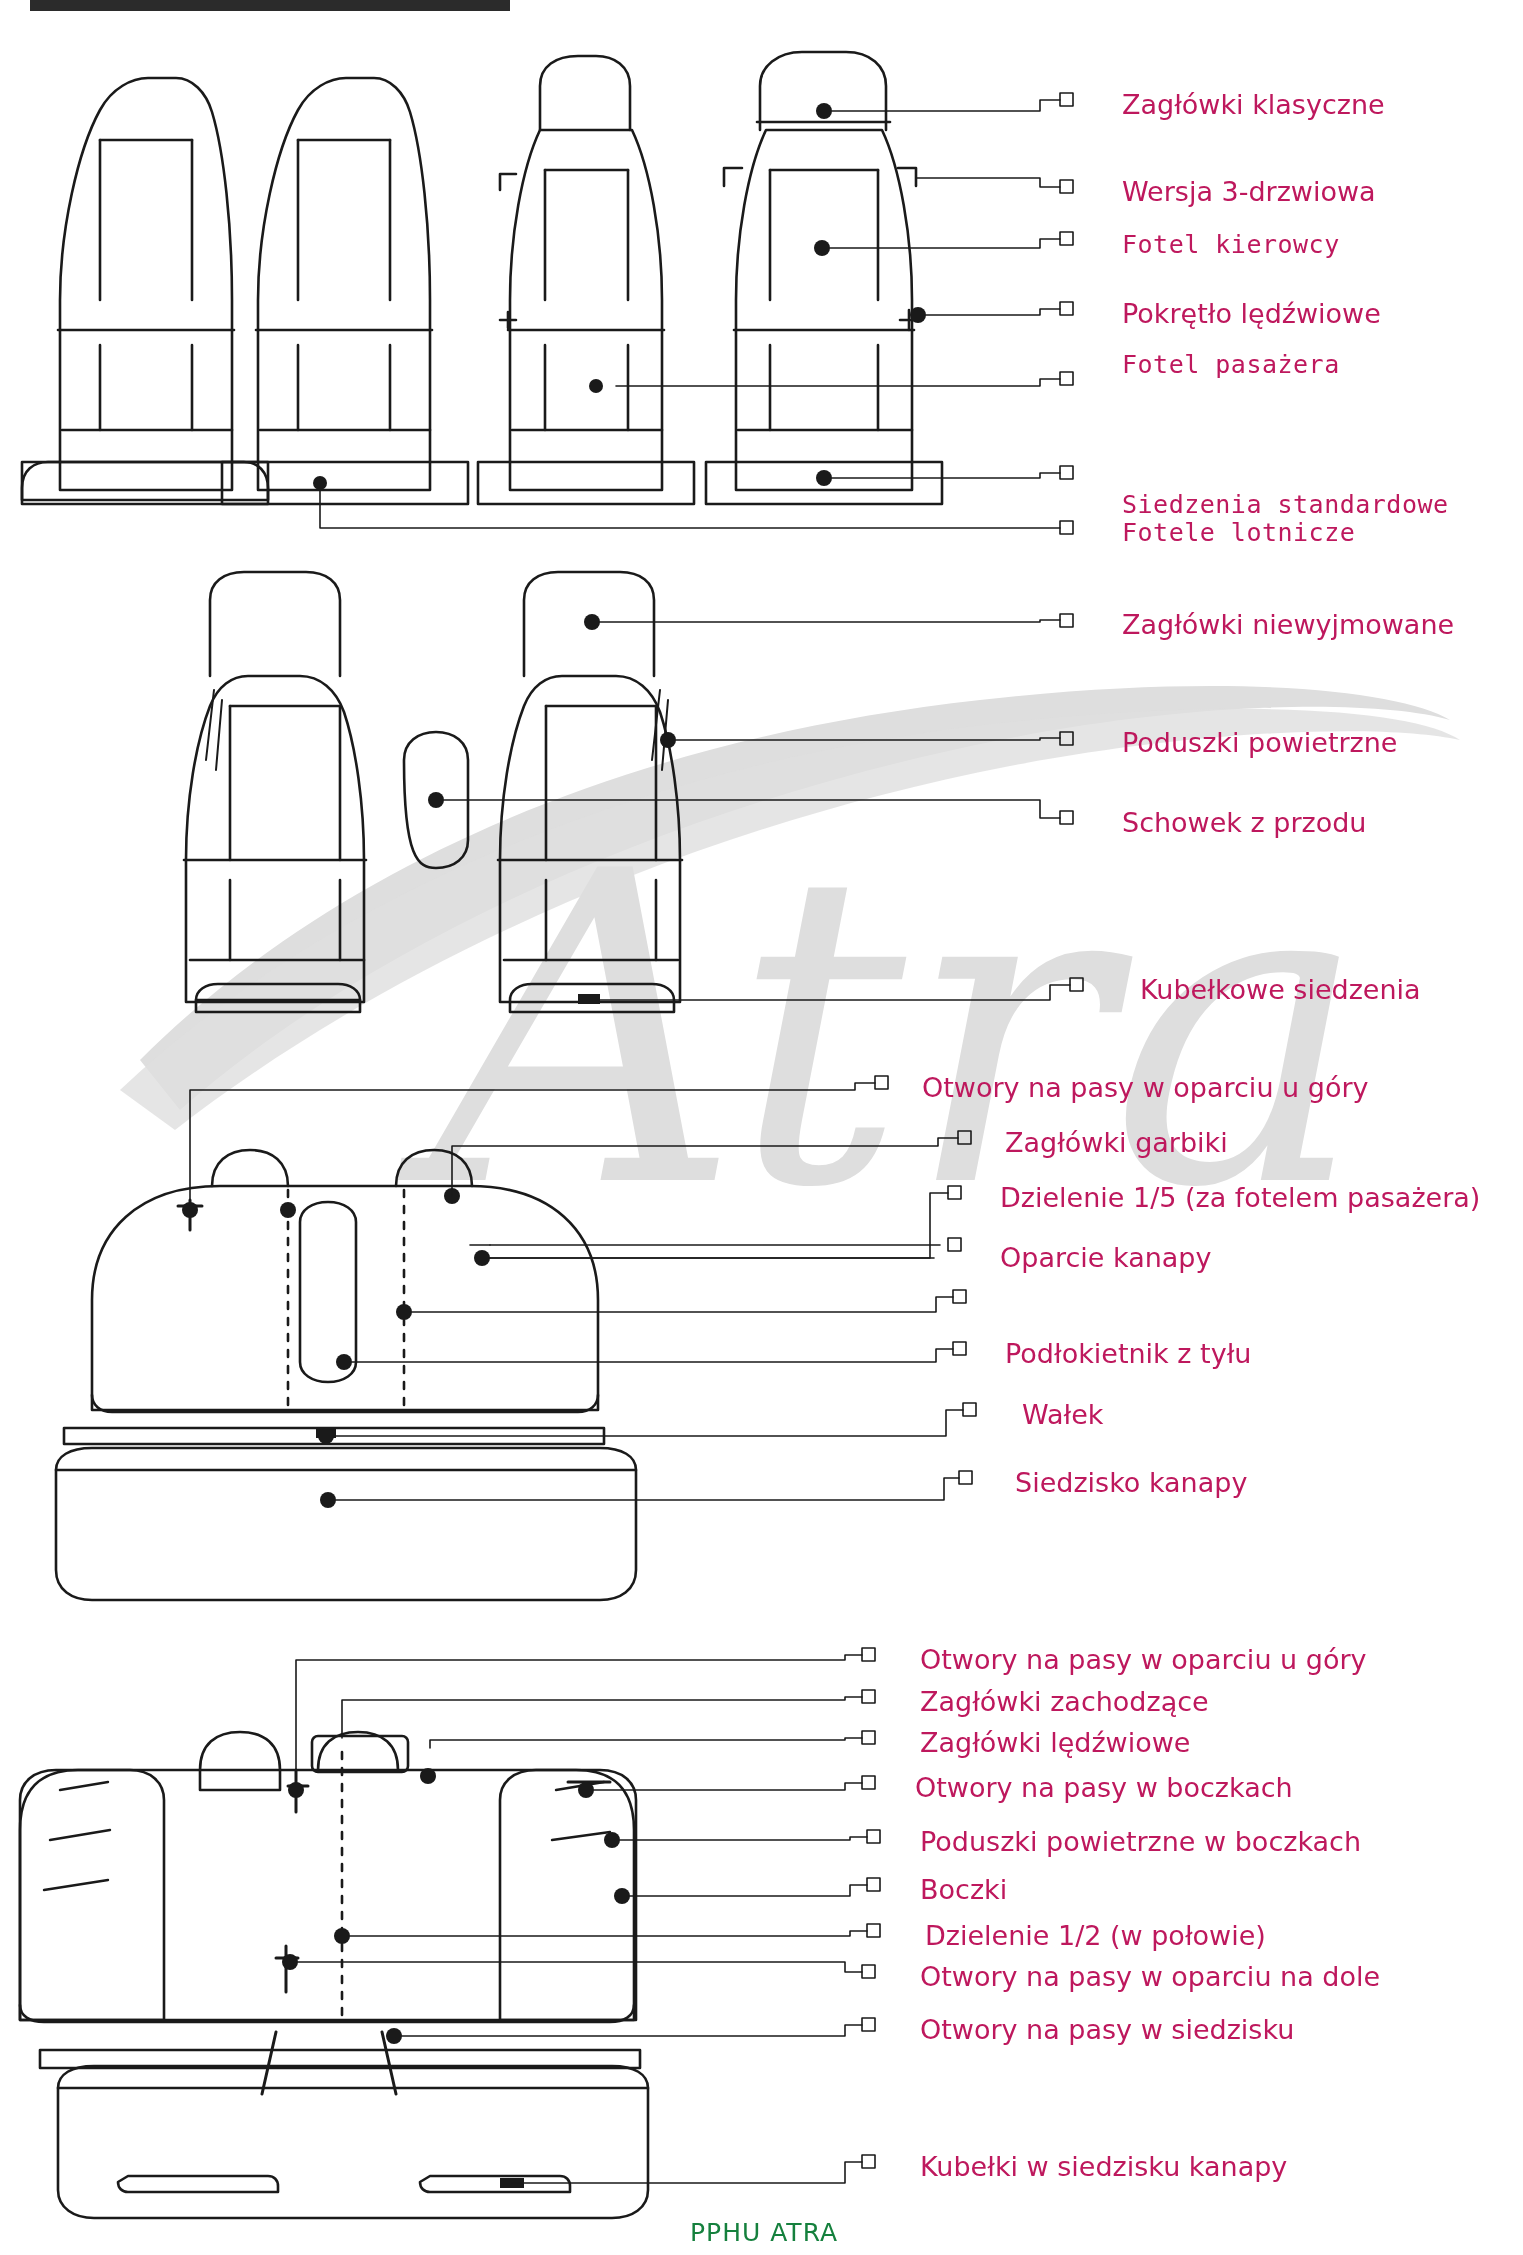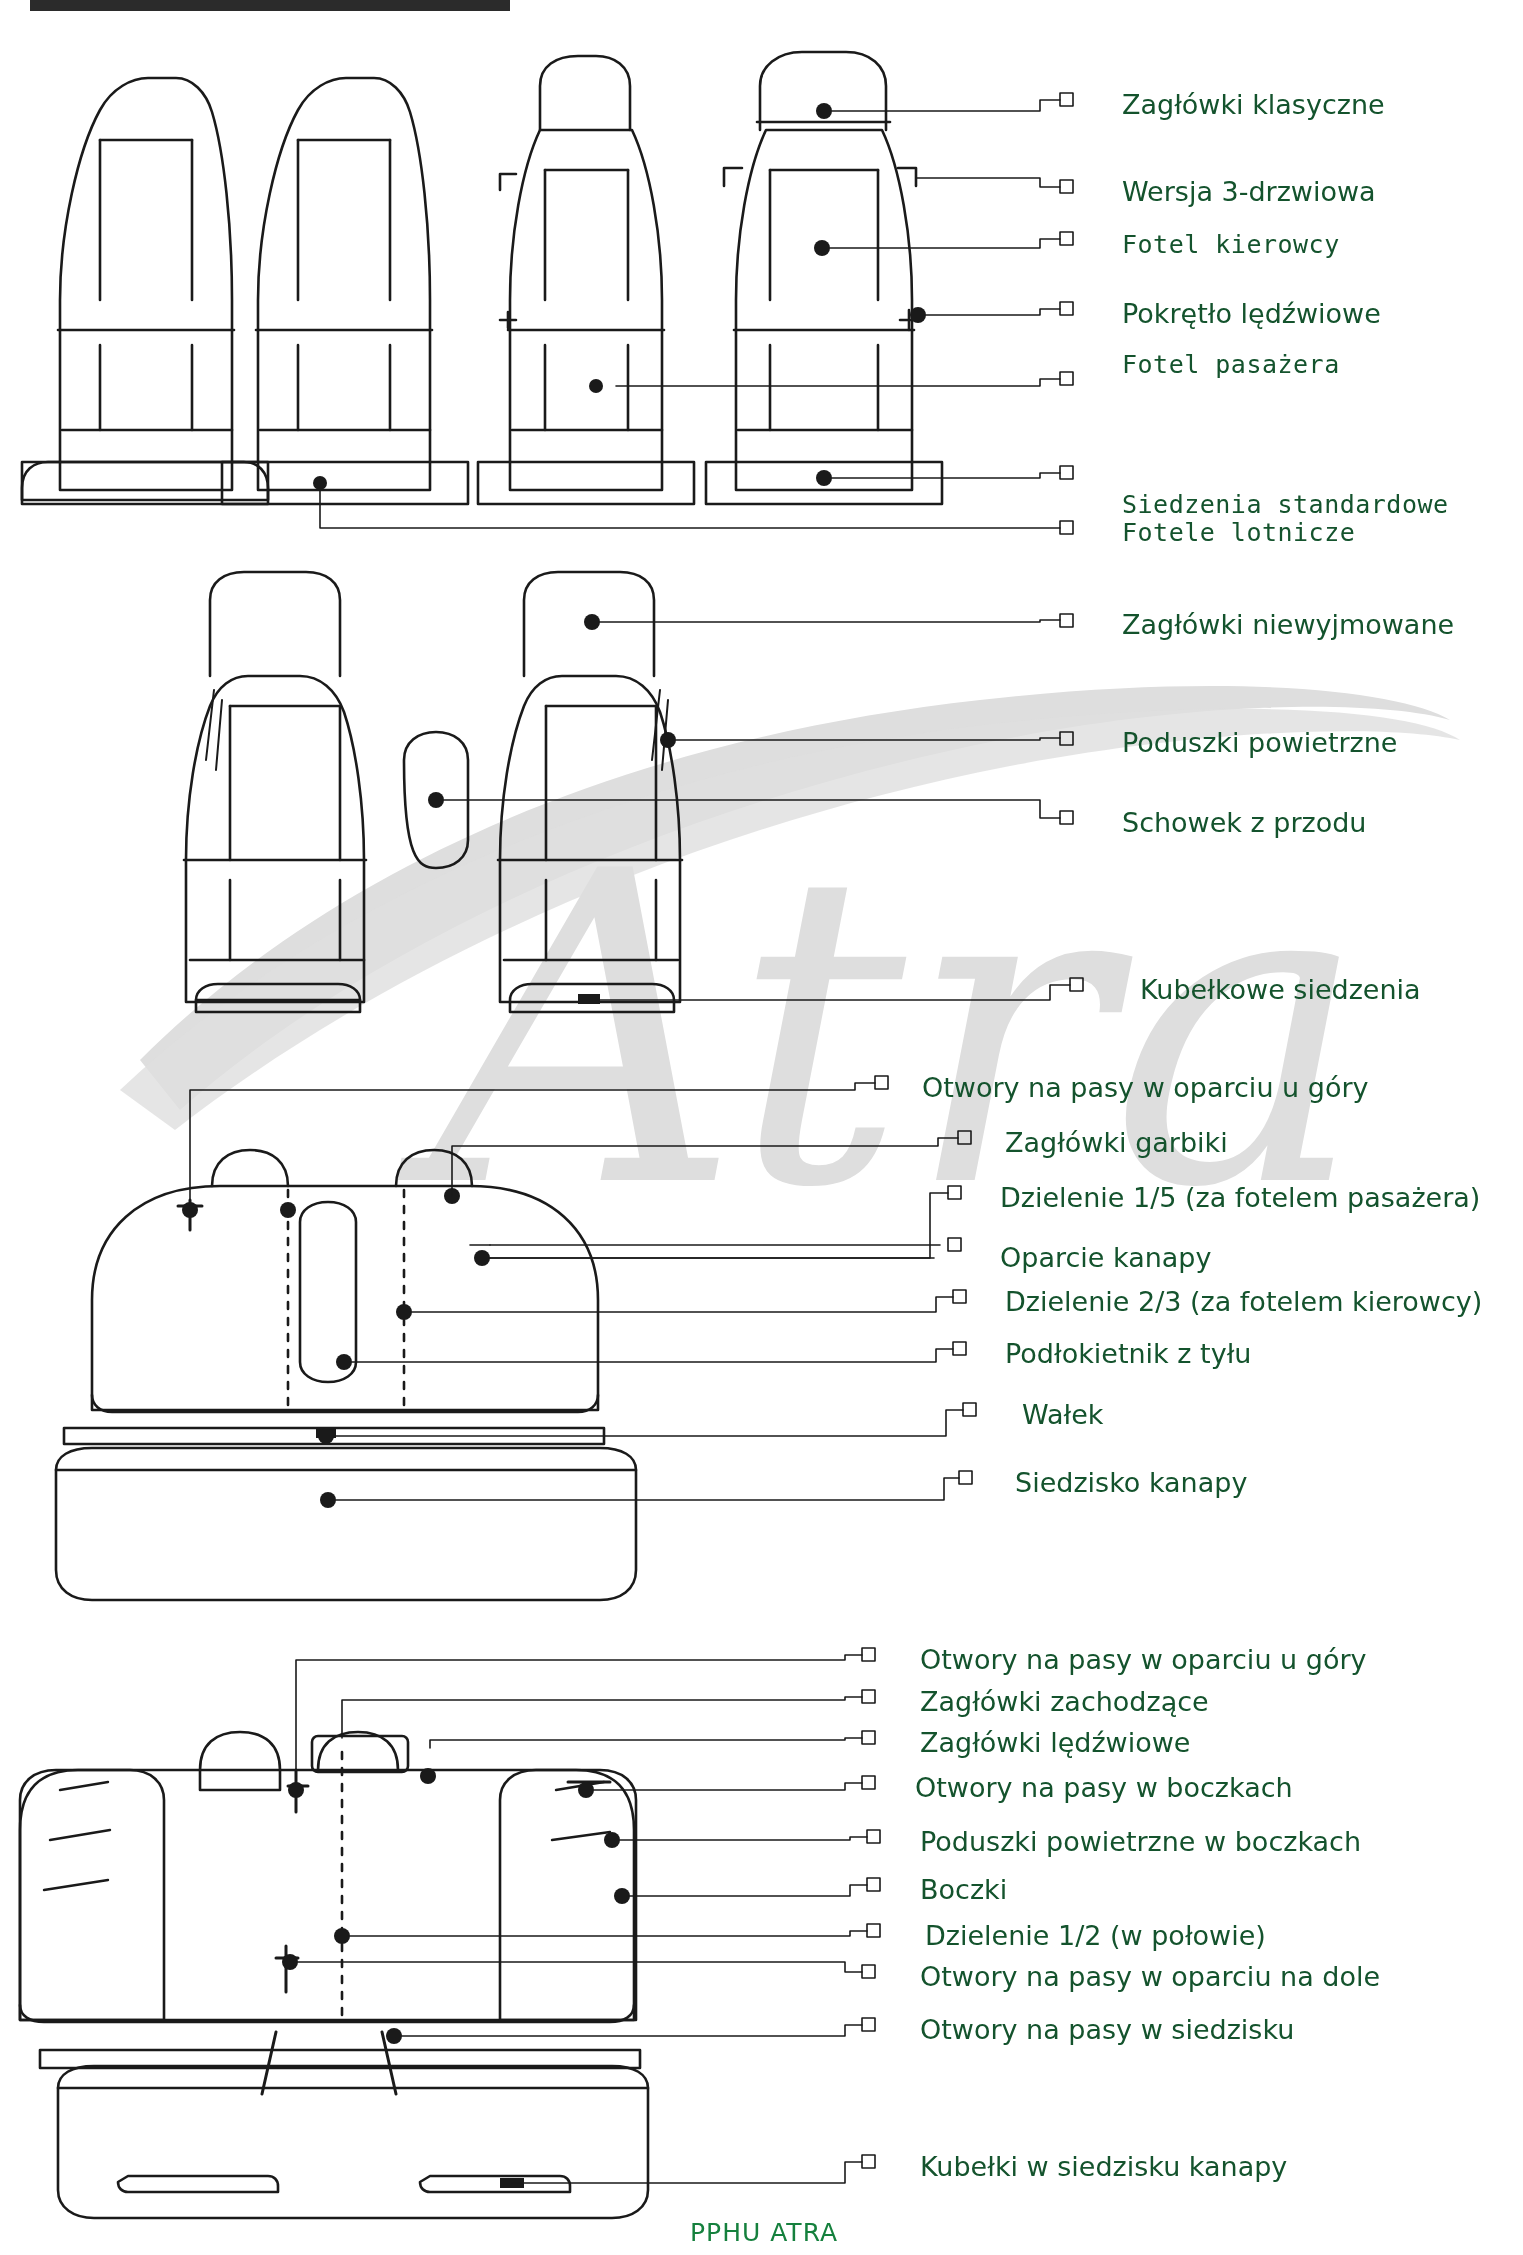--- a/index.html
+++ b/index.html
@@ -11,21 +11,21 @@
   svg.art{position:absolute;left:0;top:0;width:1523px;height:2255px;}
   .wm{
     position:absolute;left:0;top:0;width:1523px;height:2255px;
     pointer-events:none;
   }
   .label{
     position:absolute;
     font-size:27px;
     line-height:30px;
     white-space:nowrap;
-    color:#14532d;
+    color:#be185d;
   }
   .label.mono{font-family:"DejaVu Sans Mono", monospace;font-size:25px;letter-spacing:0.5px;}
   .footer{
     position:absolute;
     left:690px;top:2218px;
     font-size:25px;
     letter-spacing:1px;
     color:#15803d;
     font-family:"DejaVu Sans", sans-serif;
   }
@@ -284,21 +284,20 @@
 
   <div class="label" style="left:1122px;top:610px;">Zagłówki niewyjmowane</div>
   <div class="label" style="left:1122px;top:728px;">Poduszki powietrzne</div>
   <div class="label" style="left:1122px;top:808px;">Schowek z przodu</div>
   <div class="label" style="left:1140px;top:975px;">Kubełkowe siedzenia</div>
 
   <div class="label" style="left:922px;top:1073px;">Otwory na pasy w oparciu u góry</div>
   <div class="label" style="left:1005px;top:1128px;">Zagłówki garbiki</div>
   <div class="label" style="left:1000px;top:1183px;">Dzielenie 1/5 (za fotelem pasażera)</div>
   <div class="label" style="left:1000px;top:1235px;margin-top:8px;">Oparcie kanapy</div>
-  <div class="label" style="left:1005px;top:1287px;">Dzielenie 2/3 (za fotelem kierowcy)</div>
   <div class="label" style="left:1005px;top:1339px;">Podłokietnik z tyłu</div>
   <div class="label" style="left:1022px;top:1400px;text-align:right;">Wałek</div>
   <div class="label" style="left:1015px;top:1468px;">Siedzisko kanapy</div>
 
   <div class="label" style="left:920px;top:1645px;">Otwory na pasy w oparciu u góry</div>
   <div class="label" style="left:920px;top:1687px;">Zagłówki zachodzące</div>
   <div class="label" style="left:920px;top:1728px;">Zagłówki lędźwiowe</div>
   <div class="label" style="left:915px;top:1773px;">Otwory na pasy w boczkach</div>
   <div class="label" style="left:920px;top:1827px;">Poduszki powietrzne w boczkach</div>
   <div class="label" style="left:920px;top:1875px;">Boczki</div>

